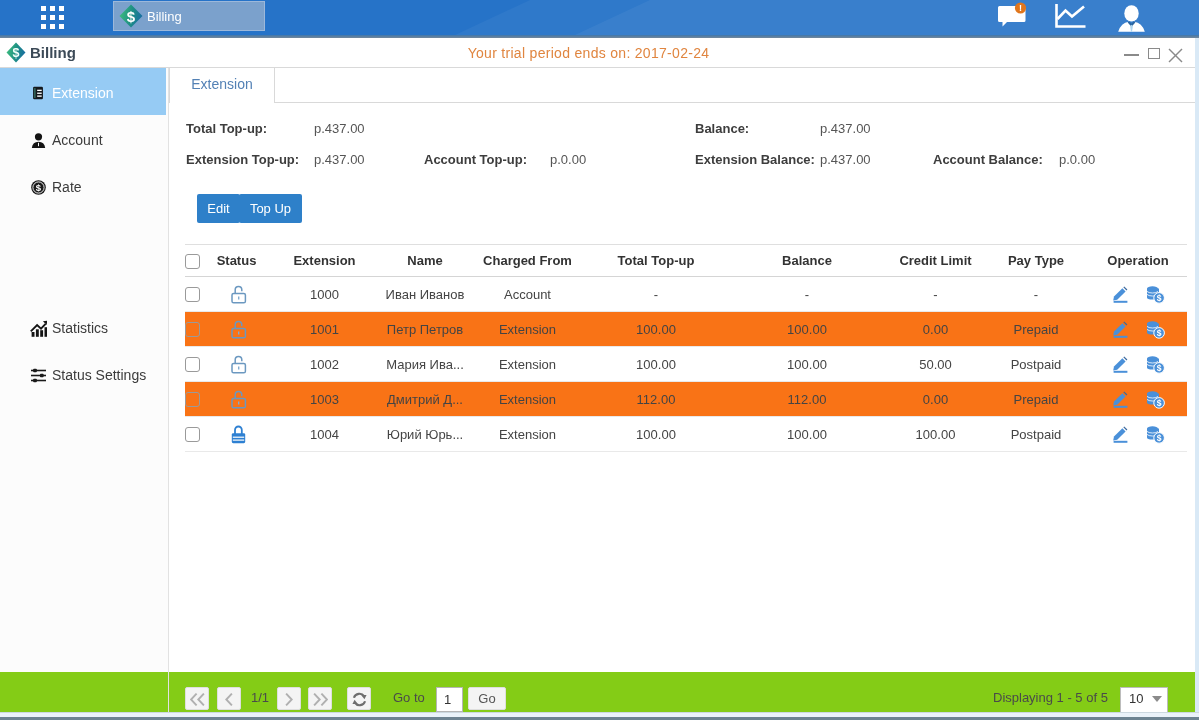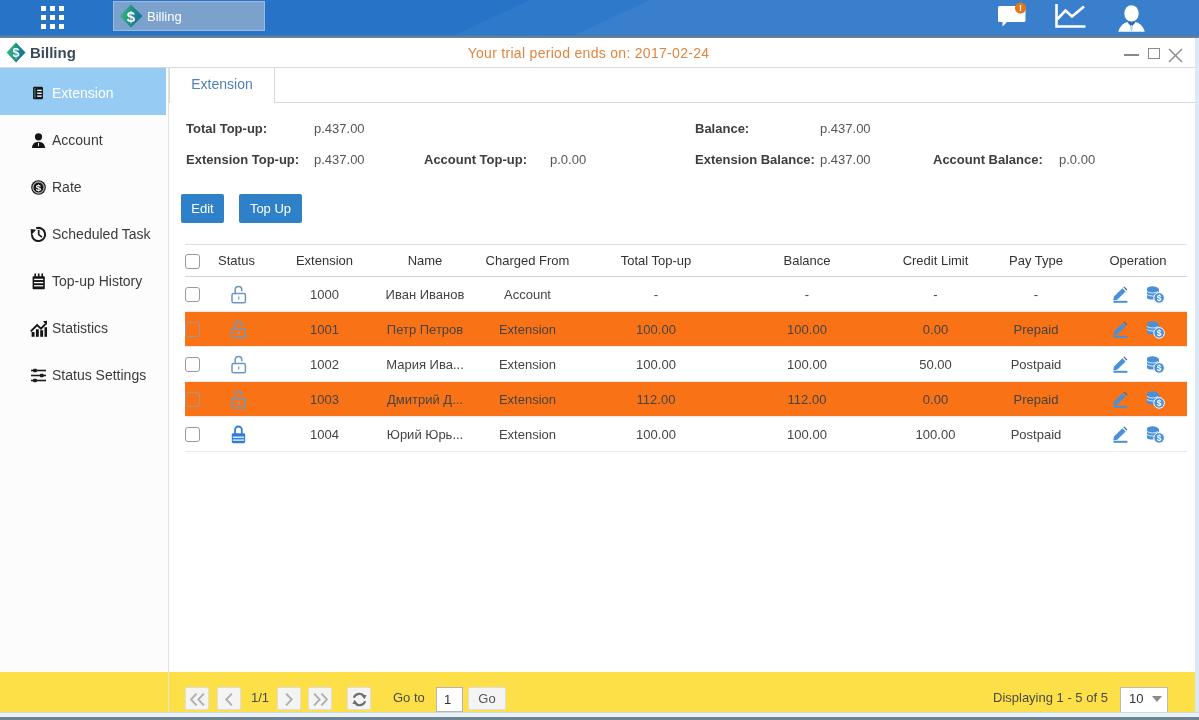--- a/index.html
+++ b/index.html
@@ -44,37 +44,37 @@
 
 .flabel { position:absolute; font-size:13px; font-weight:bold; color:#3d3d3d; }
 .fval { position:absolute; font-size:13px; color:#555; }
 
 .btn { position:absolute; top:126px; height:29px; background:#2e80c9; color:#fff; font-size:13px;
   text-align:center; line-height:29px; border-radius:2px; }
 
 
 #tbl { position:absolute; left:16px; top:176px; width:1002px; }
 table { border-collapse:collapse; table-layout:fixed; width:1002px; }
-th { height:32px; font-size:13px; font-weight:normal; color:#333; text-align:center;
+th { height:32px; font-size:13px; font-weight:bold; color:#333; text-align:center;
   border-top:1px solid #dfdfdf; border-bottom:1px solid #d5d5d5; }
 td { height:35px; font-size:13px; color:#444; text-align:center; border-bottom:1px solid #e9e9e9; white-space:nowrap; overflow:hidden; }
 tr.alt td { background:#f97316; }
 td:nth-child(2), th:nth-child(2) { padding-right:3px; }
 td:nth-child(3), th:nth-child(3) { padding-left:5px; }
 td:nth-child(4), th:nth-child(4) { padding-right:7px; }
 td:nth-child(5), th:nth-child(5) { padding-right:12px; }
 td:nth-child(6), th:nth-child(6) { padding-left:3px; }
 td:nth-child(7), th:nth-child(7) { padding-right:0px; }
 td:nth-child(8), th:nth-child(8) { padding-left:3px; }
 td:nth-child(9), th:nth-child(9) { padding-left:2px; }
 td:nth-child(10), th:nth-child(10) { padding-right:9px; }
 .cb { display:inline-block; width:15px; height:15px; border:1px solid #9a9a9a; border-radius:3px; vertical-align:middle; }
 
 
-#footer { position:absolute; left:0; top:672px; width:1195px; height:40px; background:#fde047; }
+#footer { position:absolute; left:0; top:672px; width:1195px; height:40px; background:#84cc16; }
 .pbtn { position:absolute; top:15px; width:24px; height:23px; background:#f4f4f4; border:1px solid #dedede;
   border-radius:2px; color:#a3a3a3; text-align:center; line-height:21px; font-size:20px; }
 #footer .txt { position:absolute; font-size:13px; color:#4a4a4a; }
 
 
 #fr-right { position:absolute; right:0; top:38px; width:4px; height:675px; background:#d9e9f6; }
 #fr-b1 { position:absolute; left:0; top:712px; width:1199px; height:1px; background:#ccd8e0; }
 #fr-b2 { position:absolute; left:0; top:713px; width:1199px; height:4px; background:#eaf2f9; }
 #fr-b3 { position:absolute; left:0; top:717px; width:1199px; height:3px; background:#6d8391; }
 </style>
@@ -172,44 +172,20 @@
       <div class="slabel">Account</div>
     </div>
     <div class="sitem" style="top:94px">
       <svg class="sicon" viewBox="0 0 17 17">
         <circle cx="8.5" cy="8.5" r="7.3" fill="#1a1a1a"></circle>
         <circle cx="8.5" cy="8.5" r="5.6" fill="none" stroke="#fff" stroke-width="0.9"></circle>
         <text x="8.5" y="12" font-size="9.5" font-weight="bold" fill="#fff" text-anchor="middle" font-family="Liberation Sans">$</text>
       </svg>
       <div class="slabel">Rate</div>
     </div>
-    <div class="sitem" style="top:141px">
-      <svg class="sicon" viewBox="0 0 17 17">
-        <path d="M6.24 2.30 A6.6 6.6 0 1 1 1.9 8.5" fill="none" stroke="#1a1a1a" stroke-width="2"></path>
-        <polygon points="0.7,2.9 6.2,3.8 1.0,9.2" fill="#1a1a1a"></polygon>
-        <path d="M8.7 4.0 v4.6 l3.3 2.5" fill="none" stroke="#1a1a1a" stroke-width="1.7"></path>
-      </svg>
-      <div class="slabel">Scheduled Task</div>
-    </div>
-    <div class="sitem" style="top:188px">
-      <svg class="sicon" viewBox="0 0 17 17">
-        <rect x="2.6" y="3.2" width="12.2" height="13" rx="0.8" fill="#141414"></rect>
-        <g stroke="#141414" stroke-width="1.6">
-            <line x1="5.2" y1="0.5" x2="5.2" y2="4.5"></line>
-            <line x1="8.7" y1="0.5" x2="8.7" y2="4.5"></line>
-            <line x1="12.2" y1="0.5" x2="12.2" y2="4.5"></line>
-          </g>
-        <g stroke="#fff" stroke-width="1.3">
-            <line x1="4.1" y1="6.4" x2="13.2" y2="6.4"></line>
-            <line x1="4.1" y1="9.6" x2="13.2" y2="9.6"></line>
-            <line x1="4.1" y1="12.8" x2="13.2" y2="12.8"></line>
-          </g>
-      </svg>
-      <div class="slabel">Top-up History</div>
-    </div>
     <div class="sitem" style="top:235px">
       <svg class="sicon" viewBox="0 0 17 17">
         <rect x="1.6" y="12" width="2.9" height="4.8" fill="#141414"></rect>
         <rect x="5.9" y="9.3" width="2.9" height="7.5" fill="#141414"></rect>
         <rect x="10.2" y="10.2" width="2.9" height="6.6" fill="#141414"></rect>
         <rect x="14.5" y="7.2" width="2.9" height="9.6" fill="#141414"></rect>
         <path d="M0.8 11.4 l6.3 -6.3 l3.9 3.6 l4.6 -4.8" fill="none" stroke="#141414" stroke-width="1.9"></path>
         <polygon points="12.9,1.2 17.2,0.7 16.7,5.0" fill="#141414"></polygon>
       </svg>
       <div class="slabel">Statistics</div>
@@ -242,21 +218,21 @@
 
     <div class="flabel" style="left:17px;top:84px">Extension Top-up:</div>
     <div class="fval" style="left:145px;top:84px">p.437.00</div>
     <div class="flabel" style="left:255px;top:84px">Account Top-up:</div>
     <div class="fval" style="left:381px;top:84px">p.0.00</div>
     <div class="flabel" style="left:526px;top:84px">Extension Balance:</div>
     <div class="fval" style="left:651px;top:84px">p.437.00</div>
     <div class="flabel" style="left:764px;top:84px">Account Balance:</div>
     <div class="fval" style="left:890px;top:84px">p.0.00</div>
 
-    <div class="btn" style="left:12px;width:43px">Edit</div>
+    <div class="btn" style="left:28px;width:43px">Edit</div>
     <div class="btn" style="left:70px;width:63px">Top Up</div>
 
     <div id="tbl">
       <table>
         <colgroup>
           <col style="width:28px">
             <col style="width:50px">
             <col style="width:118px">
             <col style="width:95px">
           <col style="width:115px">

